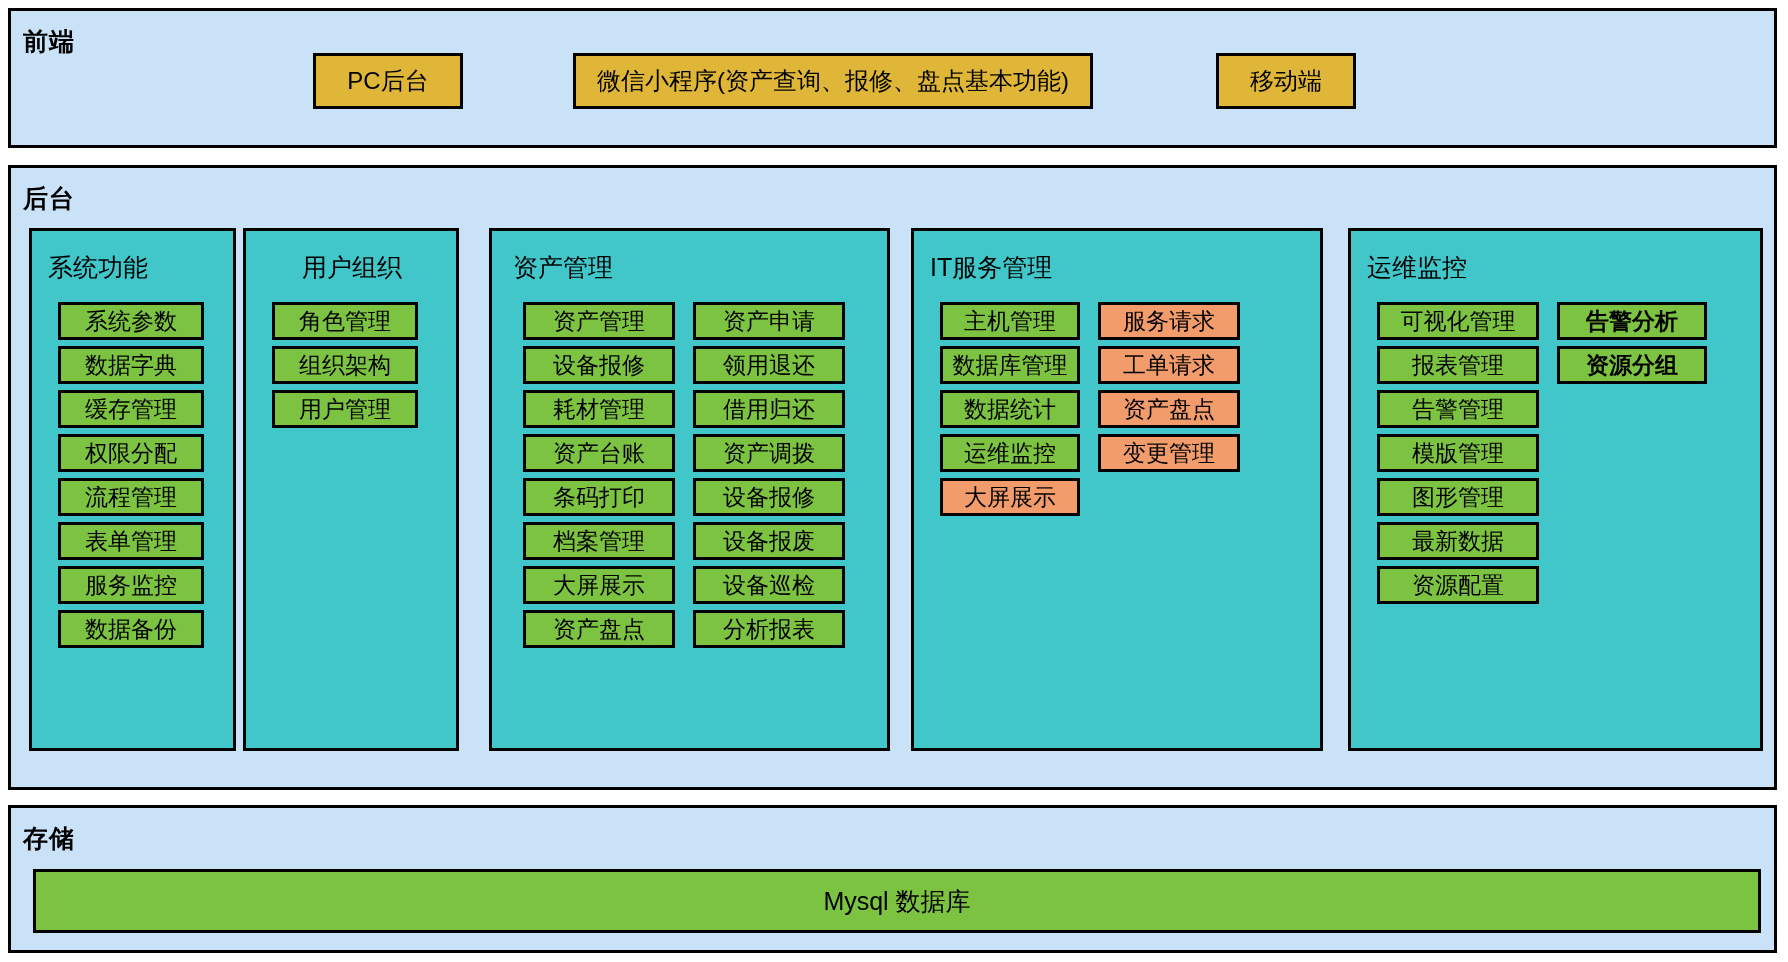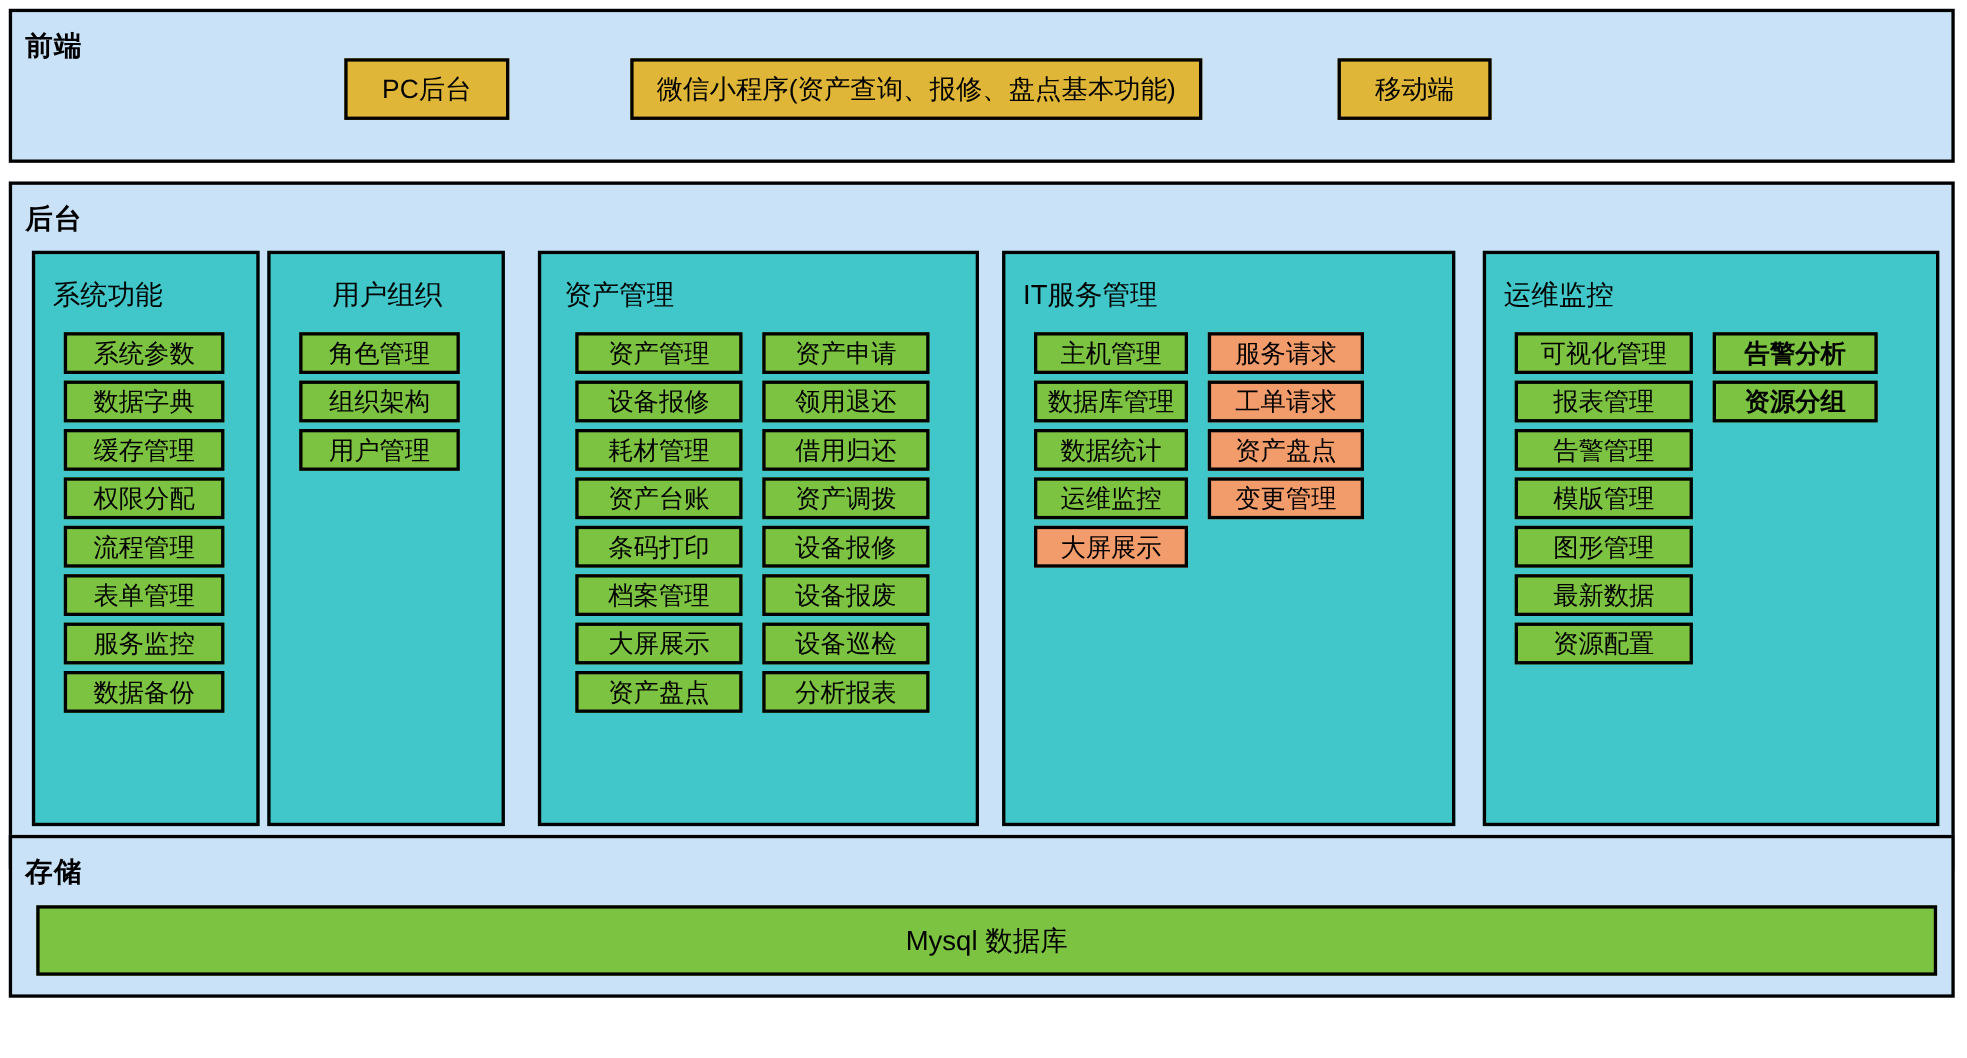--- a/index.html
+++ b/index.html
@@ -16,21 +16,21 @@
     border:3px solid var(--border);
     box-sizing:border-box;
   }
   .section-label{
     position:absolute;left:12px;top:14px;
     font-size:25px;font-weight:bold;letter-spacing:1px;
   }
 
   #frontend{top:8px;height:140px;}
   #backend{top:165px;height:625px;}
-  #storage{top:759px;height:148px;}
+  #storage{top:805px;height:148px;}
 
   .fbox{
     position:absolute;top:42px;height:56px;
     background:var(--yellow);
     border:3px solid var(--border);
     box-sizing:border-box;
     display:flex;align-items:center;justify-content:center;
     font-size:24px;white-space:nowrap;
   }
   .fb-0{left:302px;width:150px;}

